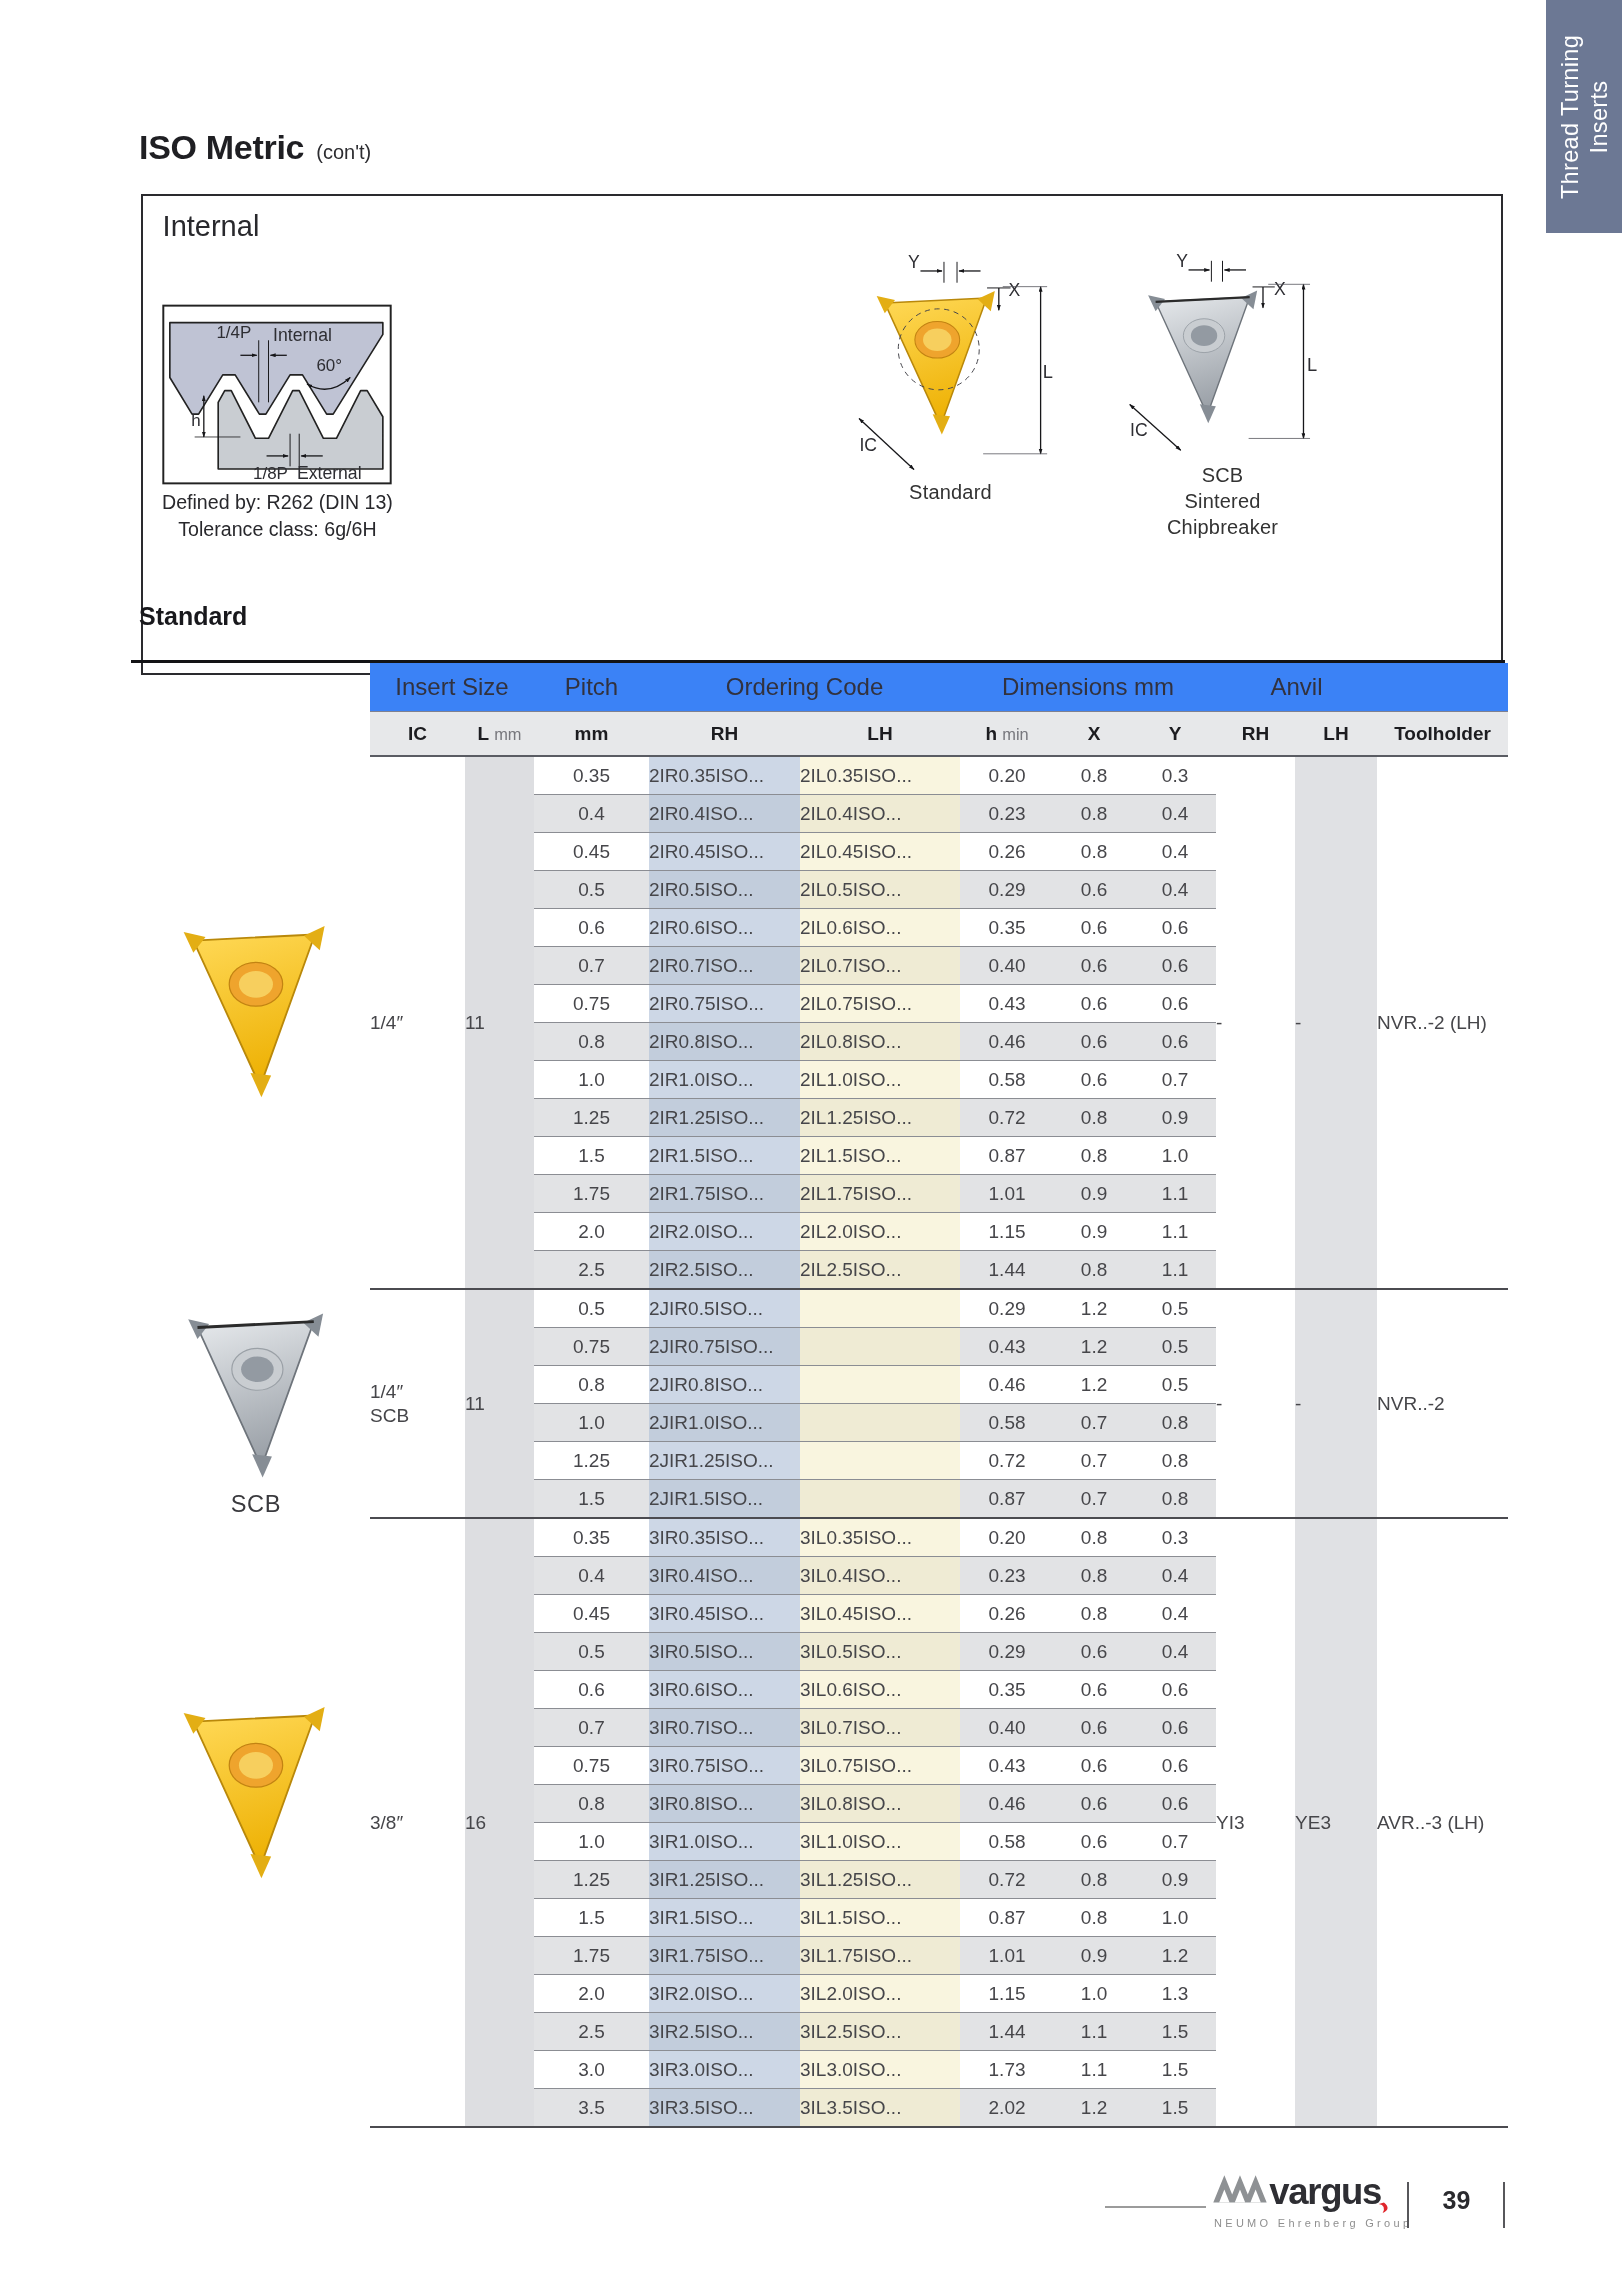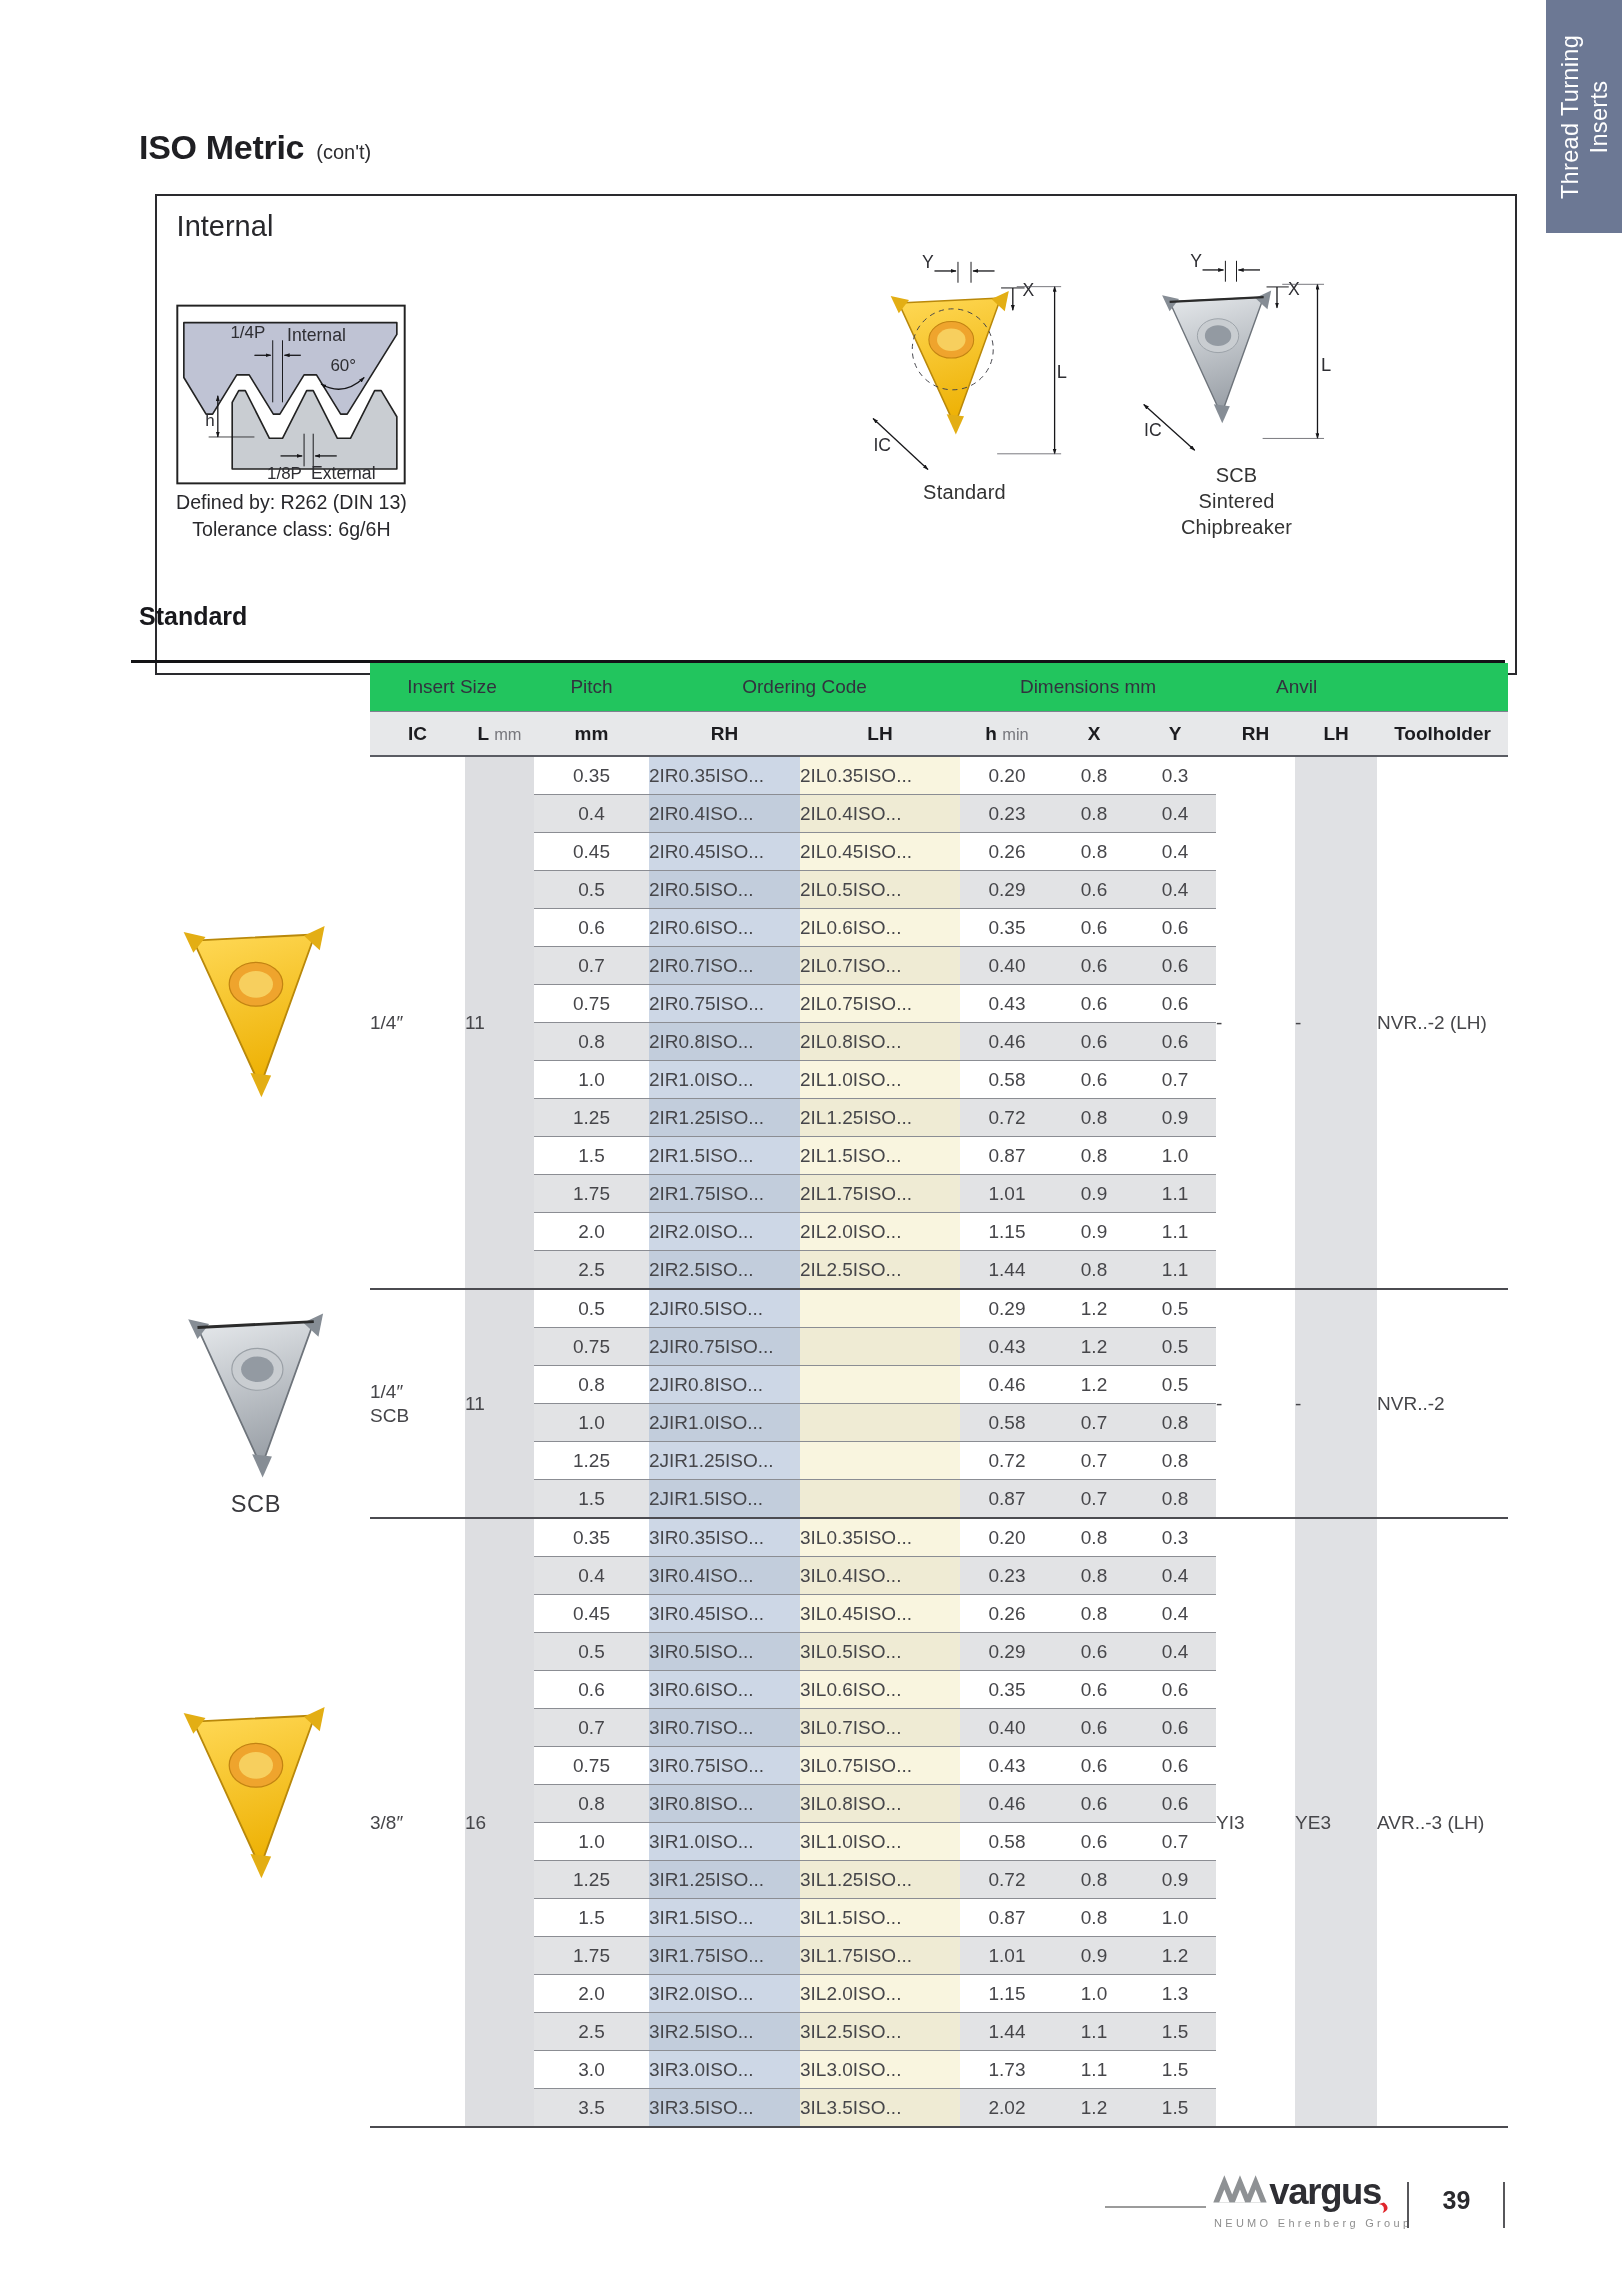--- a/index.html
+++ b/index.html
@@ -9,21 +9,21 @@
   
   .side-tab { position:absolute; left:1546px; top:0; width:77px; height:233px; background:#6c7894; }
   .side-tab .rot { position:absolute; left:50%; top:50%; transform:translate(-50%,-50%) rotate(-90deg); white-space:nowrap; text-align:center; color:#fff; font-size:23.6px; line-height:29px; letter-spacing:0.3px; }
 
   
   .title-wrap { position:absolute; left:139px; top:128px; }
   .title-main { font-size:34px; font-weight:800; color:#1f1f23; display:inline-block; letter-spacing:-0.3px; }
   .title-sub { font-size:20px; font-weight:400; color:#2c2c30; display:inline-block; margin-left:9.2px; }
 
   
-  .internal-panel { position:absolute; left:155px; top:194px; width:1362px; height:481px; border:2px solid #2a2a2e; background:#fff; box-sizing:border-box; }
+  .internal-panel { position:absolute; left:141px; top:194px; width:1362px; height:481px; border:2px solid #2a2a2e; background:#fff; box-sizing:border-box; }
   .internal-heading { position:absolute; left:19.6px; top:14.4px; font-size:29px; color:#28282c; }
   .thread-diagram { position:absolute; left:19px; top:108px; }
   .internal-notes { position:absolute; left:19px; top:293px; font-size:19.6px; line-height:27px; color:#28282c;text-align:center; }
   .fig { position:absolute; text-align:center; }
   .fig-std { left:703px; top:58px; width:209px; }
   .fig-scb { left:975px; top:58px; width:209px; }
   .fig-caption { font-size:20px; color:#333; margin-top:2.6px; letter-spacing:0.2px; }
   .fig-caption div { line-height:26px; }
 
   
@@ -31,21 +31,21 @@
   .section-rule { position:absolute; left:131px; top:660px; width:1374px; height:3.3px; background:#131316; }
 
   
   .rail-fig { position:absolute; }
   .rail-caption { position:absolute; text-align:center; font-size:23.6px; color:#3a3a3e; letter-spacing:0.7px; }
 
   
   .tbl-wrap { position:absolute; left:370px; top:663px; }
   table.standard { border-collapse:collapse; table-layout:fixed; width:1135px; font-size:19px; color:#46464a; }
   table.standard th, table.standard td { padding:0; font-weight:400; }
-  thead tr.band th { background:#22c55e; color:#32323e; font-size:19px; height:48px; font-weight:400; border-bottom:1.3px solid #7e8090; }
+  thead tr.band th { background:#3b82f6; color:#32323e; font-size:24px; height:48px; font-weight:400; border-bottom:1.3px solid #7e8090; }
   thead tr.cols th { background:#e7e8ea; color:#1c1c20; font-size:19px; font-weight:700; height:43px; border-bottom:2.6px solid #5a5c63; }
   thead .lt { font-weight:400; color:#77777d; font-size:16.4px; }
   tbody td { height:37px; }
   td.lined { border-bottom:1.3px solid #8b8d93; }
   tr.gend td { border-bottom:2.6px solid #4b4b50; }
   td.merge { background:#ffffff; border-bottom:2.6px solid #4b4b50; }
   td.c-l { background:#dddee1; }
   td.c-alh { background:#e0e1e4; }
   tr.alt td.rowbg { background:#e2e3e5; }
   td.rowbg { text-align:center; }

